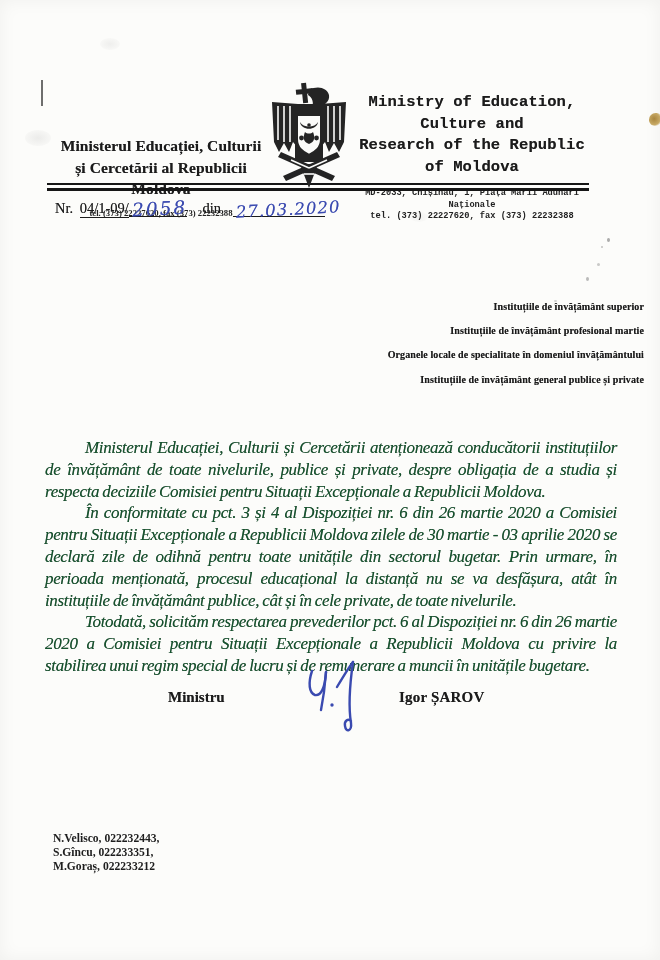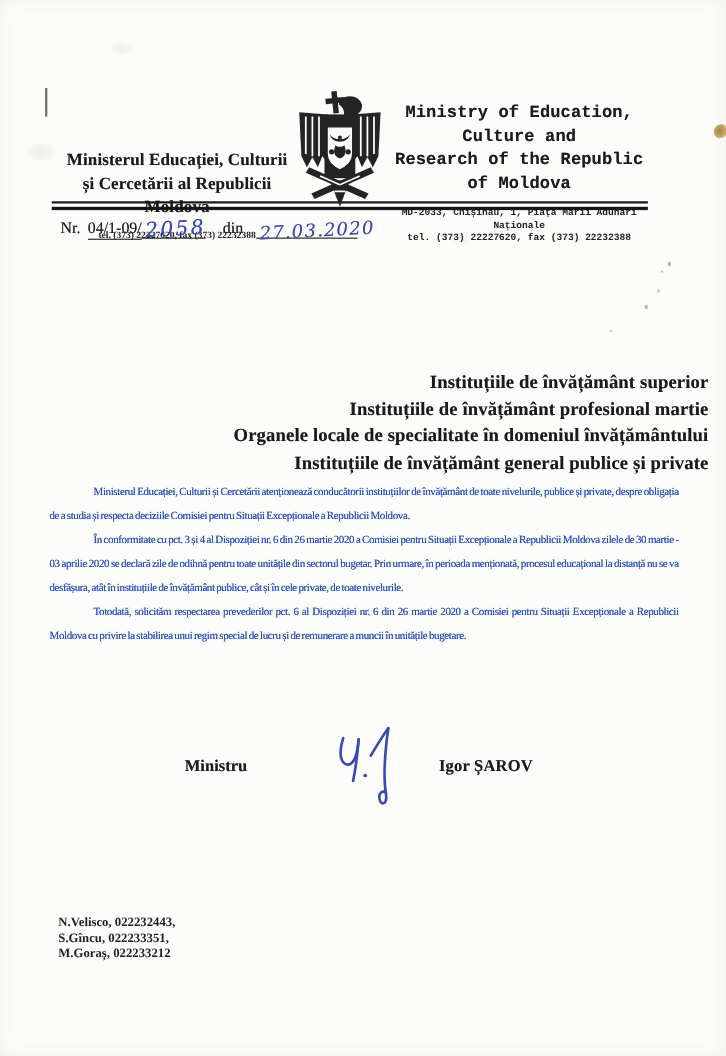--- a/index.html
+++ b/index.html
@@ -38,30 +38,29 @@
     color:#3a4ab0;font-size:18.5px;letter-spacing:2px;
     transform:rotate(-3deg);white-space:nowrap;
     text-shadow:0 0 0.4px rgba(58,74,176,0.6);
   }
   .hand.small{font-size:16.5px;letter-spacing:1px;}
   .din{margin:0 8px 0 12px;}
 
   
   .addressees{
     position:absolute;right:16px;top:295px;width:620px;
-    text-align:right;font-weight:bold;font-size:17px;line-height:24.2px;
+    text-align:right;font-weight:bold;font-size:10px;line-height:24.2px;
     letter-spacing:0.1px;
-    margin-top:41px;
   }
 
   
   .body-block{
     position:absolute;left:45px;top:437px;width:572px;
-    font-size:10px;line-height:21.8px;text-align:justify;
-    letter-spacing:-0.35px;word-spacing:-0.7px;color:#1d4ed8;
+    font-size:17px;line-height:21.8px;text-align:justify;
+    letter-spacing:-0.35px;word-spacing:-0.7px;color:#14532d;font-style:italic;
   }
   .body-block p{margin:0;text-indent:40px;}
 
   
   .sig-title{position:absolute;left:168px;top:689px;font-weight:bold;font-size:15px;}
   .sig-name{position:absolute;left:399px;top:689px;font-weight:bold;font-size:15px;letter-spacing:0.2px;}
   .sig-svg{position:absolute;left:300px;top:655px;width:72px;height:82px;}
 
   
   .contacts{position:absolute;left:53px;top:832px;font-size:11.6px;line-height:13.8px;color:#1e1e1e;font-weight:bold;}

